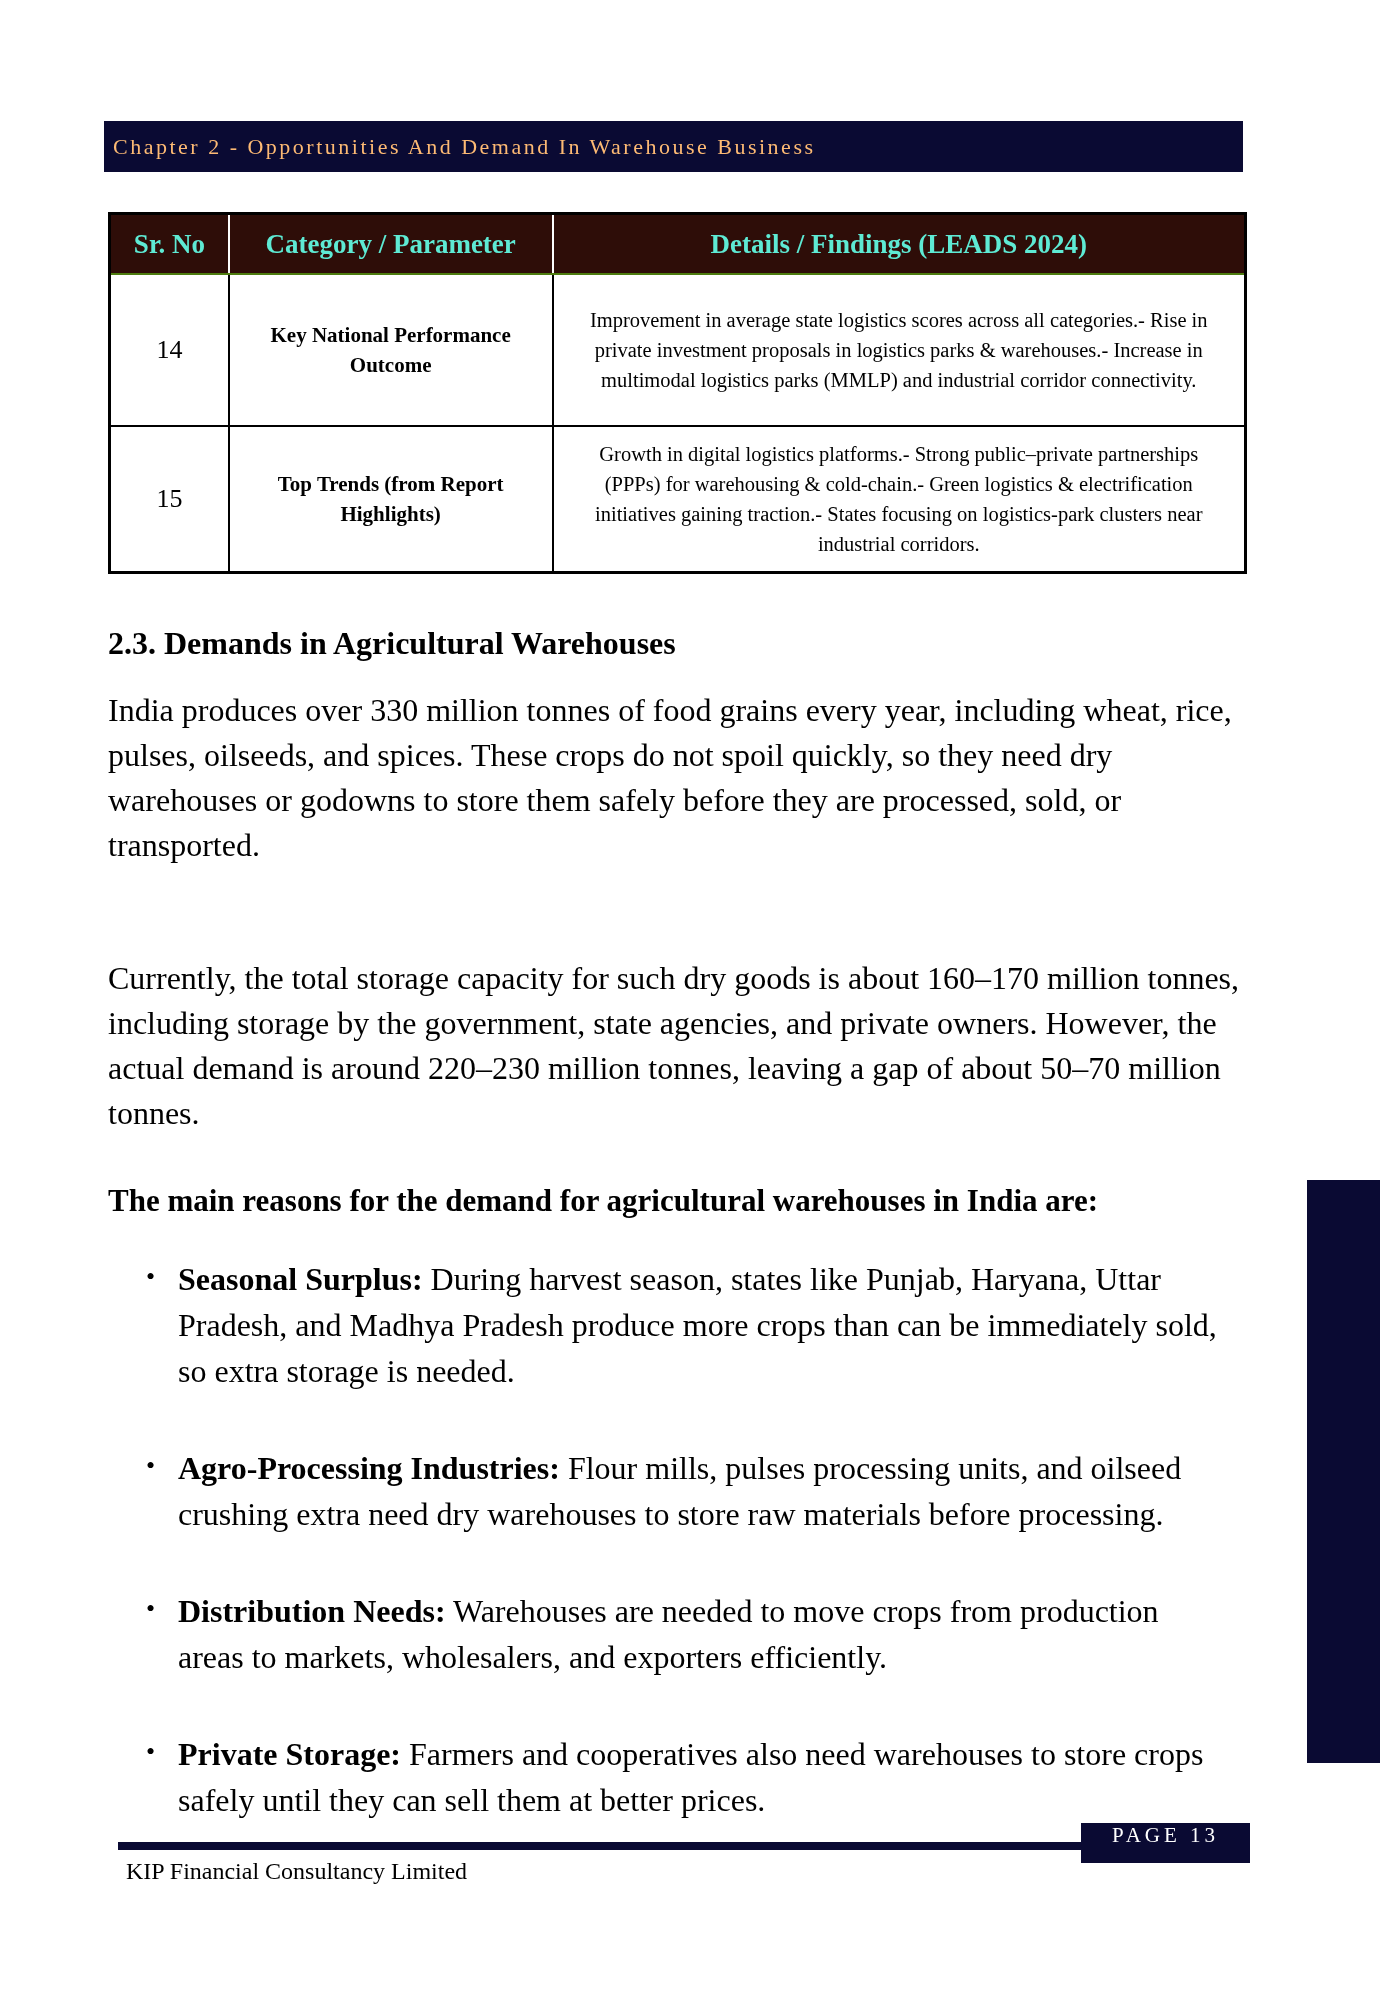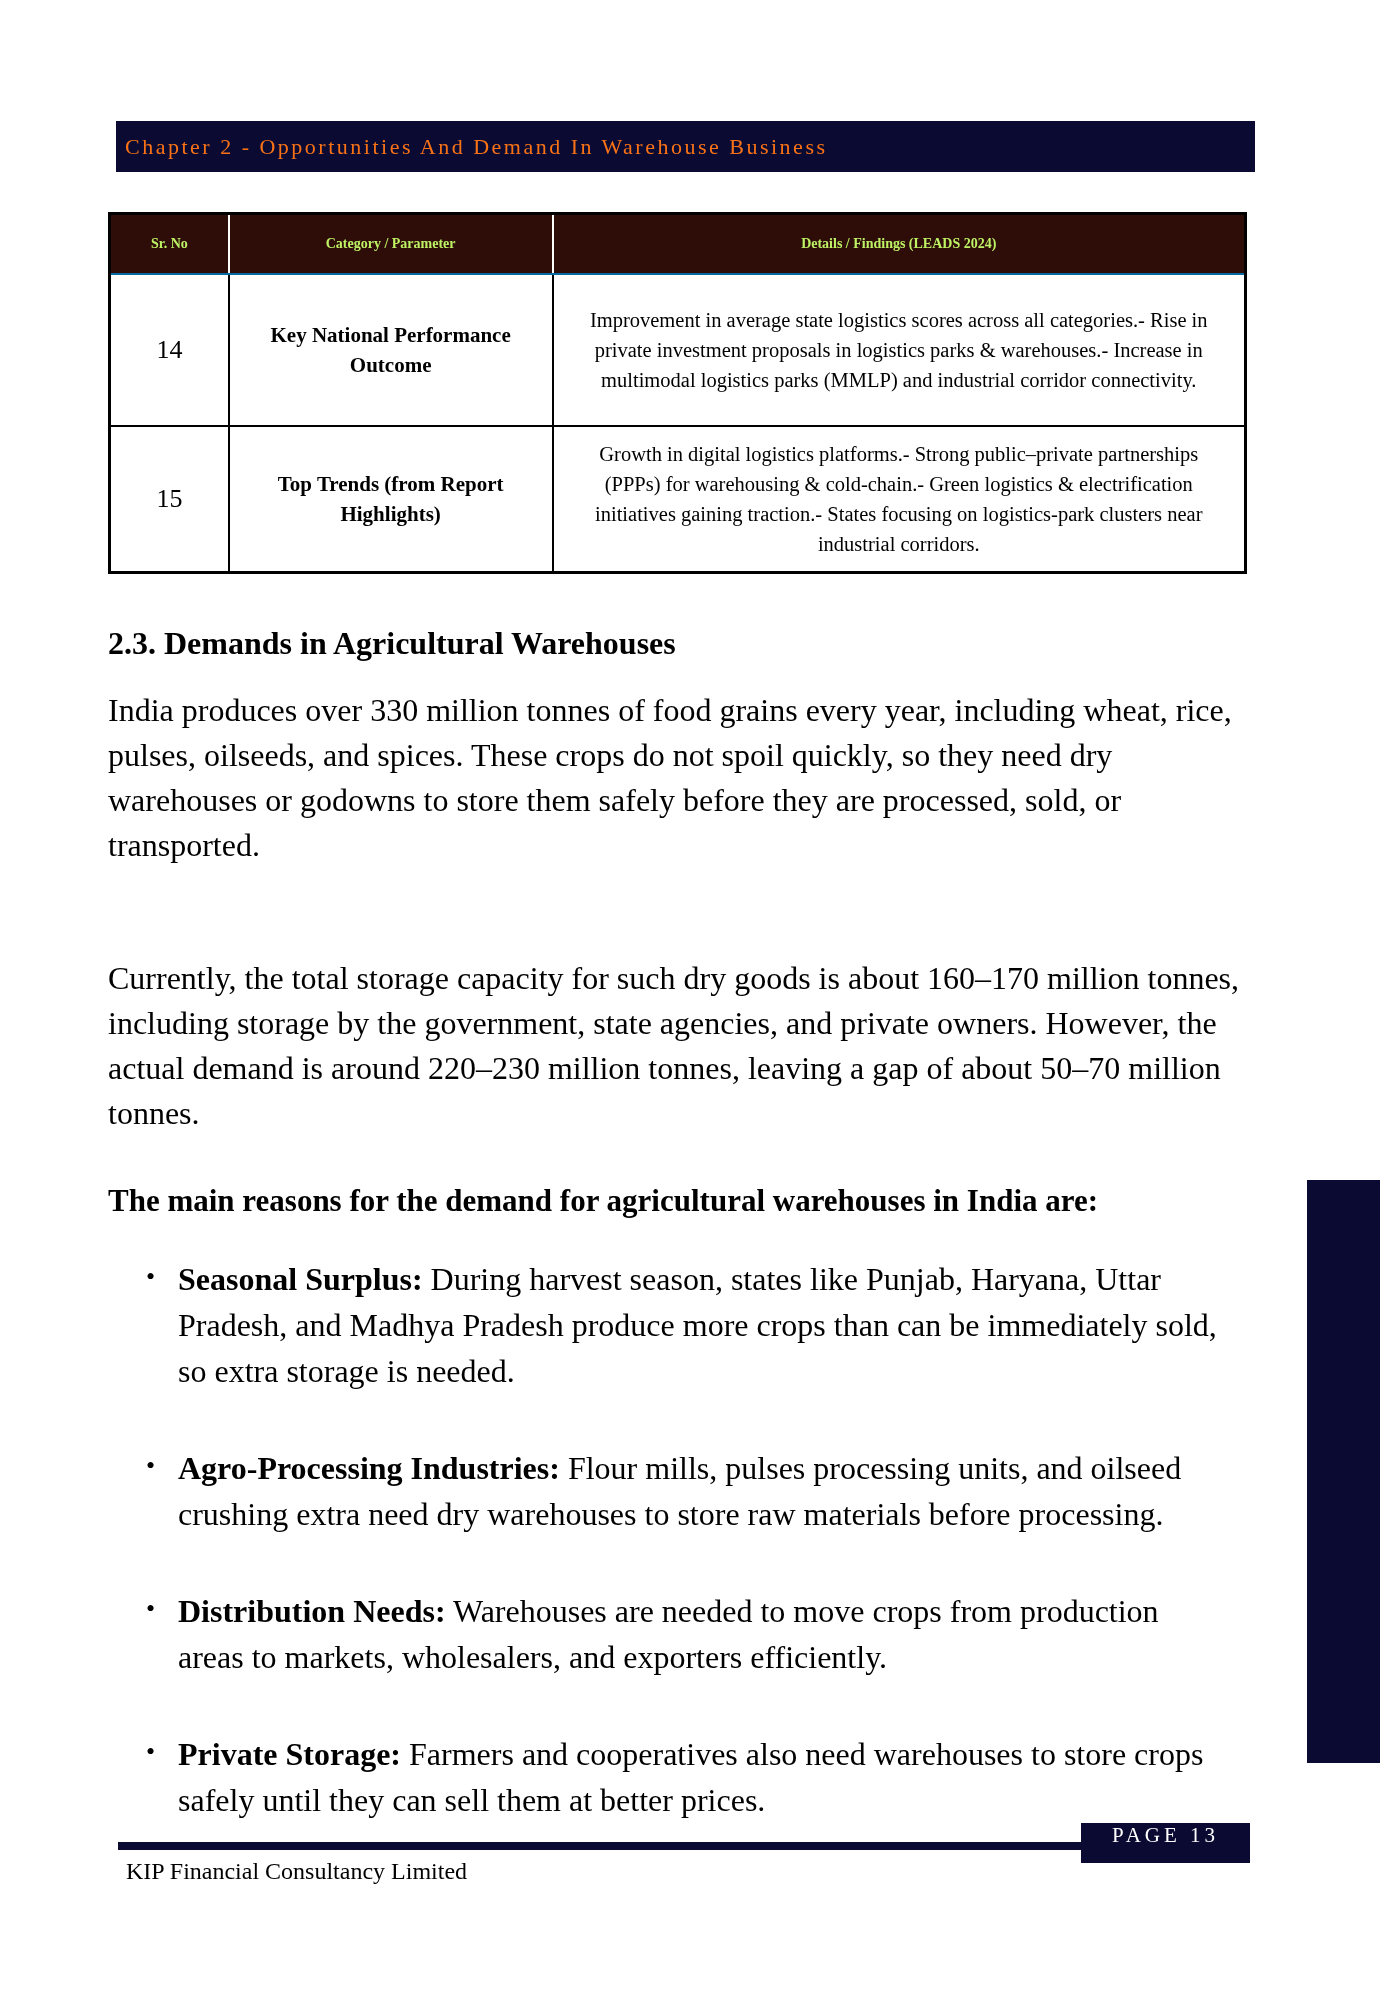--- a/index.html
+++ b/index.html
@@ -7,38 +7,38 @@
     position:relative;
     width:1385px;height:2000px;
     background:#ffffff;
     font-family:"Liberation Serif","DejaVu Serif",serif;
     color:#000;
     overflow:hidden;
     margin:0 auto;
   }
   
   .chapter-bar{
-    position:absolute;left:116px;top:121px;width:1139px;height:51px;
+    position:absolute;left:104px;top:121px;width:1139px;height:51px;
     display:flex;align-items:center;
-    color:#f97316;font-size:22px;letter-spacing:2.5px;
+    color:#fdba74;font-size:22px;letter-spacing:2.5px;
     padding-left:9px;box-sizing:border-box;
   }
   
   .lead-table{
     position:absolute;left:108px;top:212px;width:1139px;
     border-collapse:collapse;table-layout:fixed;
     border:3px solid #000;
   }
   .lead-table col.c1{width:10.5%;}
   .lead-table col.c2{width:28.5%;}
   .lead-table col.c3{width:61%;}
   .lead-table th{
-    color:#bef264;font-weight:bold;font-size:14px;
+    color:#5eead4;font-weight:bold;font-size:27px;
     height:58px;text-align:center;vertical-align:middle;
-    border-right:2px solid #fdfdfd;border-bottom:2px solid #0369a1;
+    border-right:2px solid #fdfdfd;border-bottom:2px solid #4d7c0f;
     padding:0 6px;
   }
   .lead-table th:last-child{border-right:none;}
   .lead-table td{
     border-right:2px solid #000;border-bottom:2px solid #000;
     text-align:center;vertical-align:middle;
     font-size:20.5px;line-height:30px;
     padding:10px 18px;
   }
   .lead-table td:last-child{border-right:none;}

